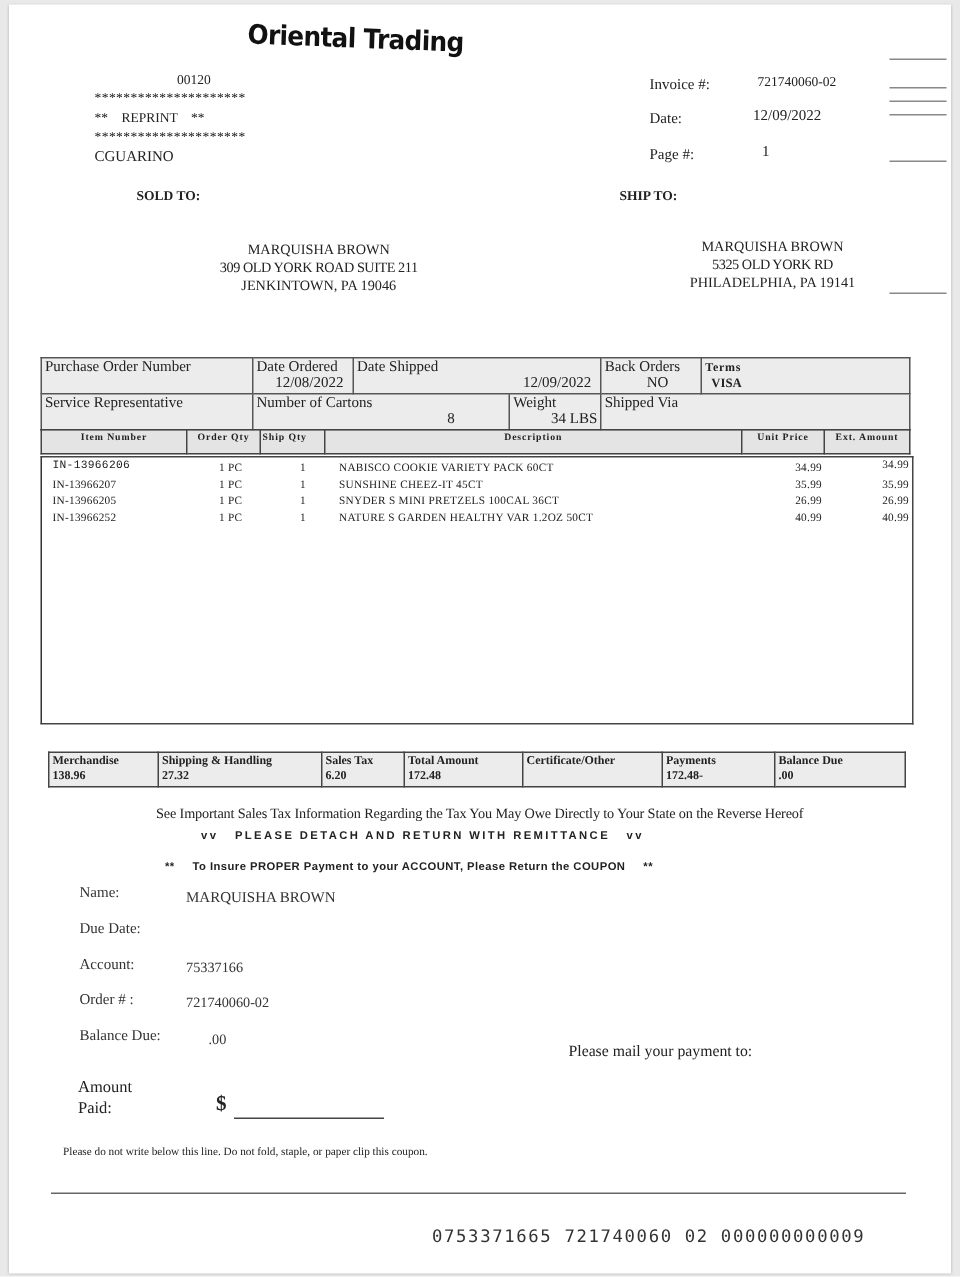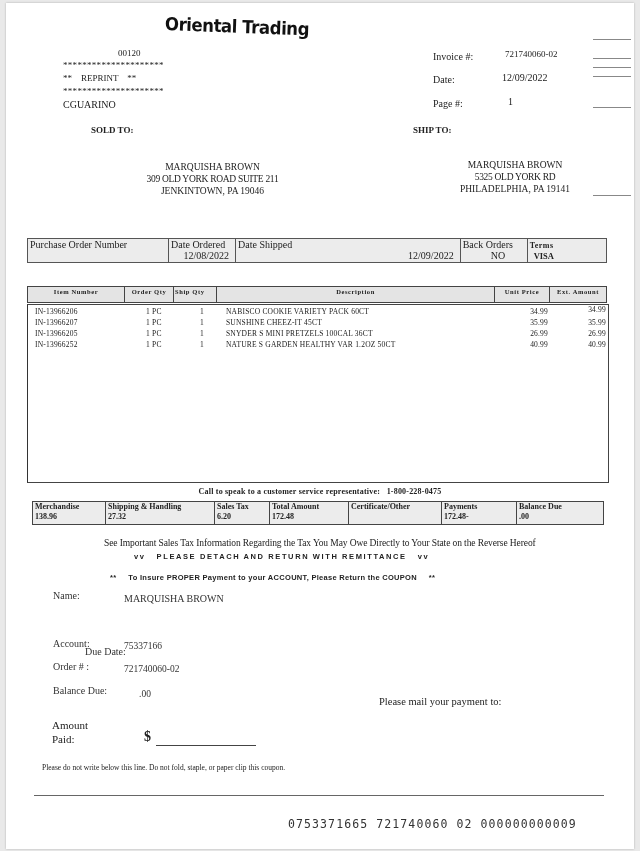--- a/index.html
+++ b/index.html
@@ -69,39 +69,45 @@
 
   <table class="grid abs" style="left:21px;top:235px;width:580px;">
     <tbody>
         <tr style="height:24px;">
       <td style="width:136px;"><span>Purchase Order Number</span><span class="val"></span></td>
       <td style="width:62px;"><span>Date Ordered</span><span class="val">12/08/2022</span></td>
       <td colspan="2" style="width:78px;"><span>Date Shipped</span><span class="val">12/09/2022</span></td>
       <td style="width:62px;"><span>Back Orders</span><span style="display:block;padding-left:28px;">NO</span></td>
       <td><span class="b" style="font-size:8px;letter-spacing:0.5px;">Terms</span><span class="b" style="display:block;font-size:8.5px;padding-left:4px;">VISA</span></td>
     </tr>
+    <tr style="height:24px;">
+      <td><span>Service Representative</span><span class="val"></span></td>
+      <td colspan="2" style="width:84px;"><span>Number of Cartons</span><span class="val" style="padding-right:34px;">8</span></td>
+      <td style="width:56px;"><span>Weight</span><span class="val" style="padding-right:0;">34 LBS</span></td>
+      <td colspan="2"><span>Shipped Via</span><span class="val"></span></td>
+    </tr>
   </tbody>
     </table>
 
   <table class="colhead abs" style="left:21px;top:283px;width:580px;">
     <tbody>
         <tr>
       <td style="width:94px;">Item Number</td>
       <td style="width:46px;">Order Qty</td>
       <td style="width:40px;text-align:left;">Ship Qty</td>
       <td>Description</td>
       <td style="width:52px;">Unit Price</td>
       <td style="width:54px;">Ext. Amount</td>
     </tr>
   </tbody>
     </table>
 
   <div class="items">
     <div class="row" style="top:2px;">
-      <span style="left:7px;">IN-13966206</span>
+      <span style="left:7px;font-family:Liberation Mono, monospace;">IN-13966206</span>
       <span style="left:118px;">1 PC</span>
       <span style="left:172px;">1</span>
       <span style="left:198px;">NABISCO COOKIE VARIETY PACK 60CT</span>
       <span style="right:60px;">34.99</span>
       <span style="right:2px;top:-2px;">34.99</span>
     </div>
     <div class="row" style="top:13px;">
       <span style="left:7px;">IN-13966207</span>
       <span style="left:118px;">1 PC</span>
       <span style="left:172px;">1</span>
@@ -120,21 +126,20 @@
     <div class="row" style="top:35px;">
       <span style="left:7px;">IN-13966252</span>
       <span style="left:118px;">1 PC</span>
       <span style="left:172px;">1</span>
       <span style="left:198px;">NATURE S GARDEN HEALTHY VAR 1.2OZ 50CT</span>
       <span style="right:60px;">40.99</span>
       <span style="right:2px;">40.99</span>
     </div>
   </div>
 
-  <div class="abs b" style="left:0;width:628px;text-align:center;top:484px;font-size:8px;letter-spacing:0.2px;white-space:pre;">Call to speak to a customer service representative:   1-800-228-0475</div>
 
   <table class="tot abs" style="left:26px;top:498px;width:572px;">
     <tbody>
         <tr>
       <td style="width:68px;"><span>Merchandise</span><span class="val">138.96</span></td>
       <td style="width:104px;"><span>Shipping &amp; Handling</span><span class="val">27.32</span></td>
       <td style="width:50px;"><span>Sales Tax</span><span class="val">6.20</span></td>
       <td style="width:74px;"><span>Total Amount</span><span class="val">172.48</span></td>
       <td style="width:88px;"><span>Certificate/Other</span><span class="val"></span></td>
       <td style="width:70px;"><span>Payments</span><span class="val">172.48-</span></td>
@@ -142,21 +147,21 @@
     </tr>
   </tbody>
     </table>
 
   <div class="abs" style="left:98px;top:535px;font-size:9.5px;letter-spacing:-0.1px;">See Important Sales Tax Information Regarding the Tax You May Owe Directly to Your State on the Reverse Hereof</div>
   <div class="abs sans-b" style="left:104px;top:570px;font-size:7.5px;letter-spacing:0.3px;white-space:pre;">**     To Insure PROPER Payment to your ACCOUNT, Please Return the COUPON     **</div>
   <div class="abs sans-b" style="left:128px;top:549px;font-size:7.5px;letter-spacing:1.6px;white-space:pre;">vv   PLEASE DETACH AND RETURN WITH REMITTANCE   vv</div>
 
   <div class="abs coupon-lbl" style="left:47px;top:587px;">Name:</div>
   <div class="abs coupon-val" style="left:118px;top:590px;">MARQUISHA BROWN</div>
-  <div class="abs coupon-lbl" style="left:47px;top:643px;margin-left:32px;">Due Date:</div>
+  <div class="abs coupon-lbl" style="left:47px;top:611px;">Due Date:</div>
   <div class="abs coupon-val" style="left:118px;top:611px;"></div>
   <div class="abs coupon-lbl" style="left:47px;top:635px;">Account:</div>
   <div class="abs coupon-val" style="left:118px;top:638px;font-size:9.5px;">75337166</div>
   <div class="abs coupon-lbl" style="left:47px;top:658px;">Order # :</div>
   <div class="abs coupon-val" style="left:118px;top:661px;font-size:9.5px;">721740060-02</div>
   <div class="abs coupon-lbl" style="left:47px;top:682px;">Balance Due:</div>
   <div class="abs coupon-val" style="left:133px;top:686px;font-size:9.5px;">.00</div>
 
   <div class="abs" style="left:46px;top:715px;font-size:11px;line-height:14px;">
     <div>Amount</div>

